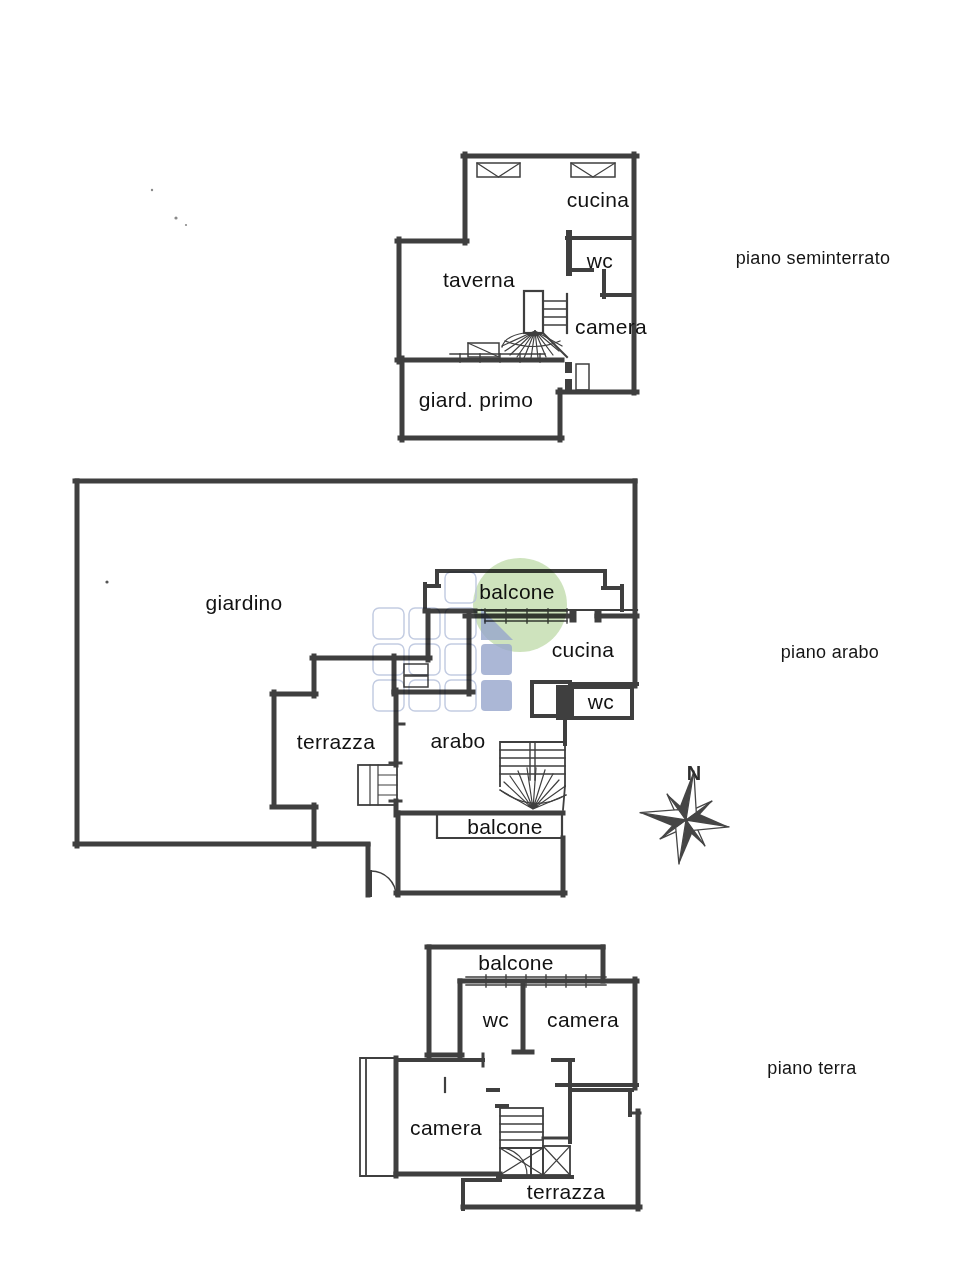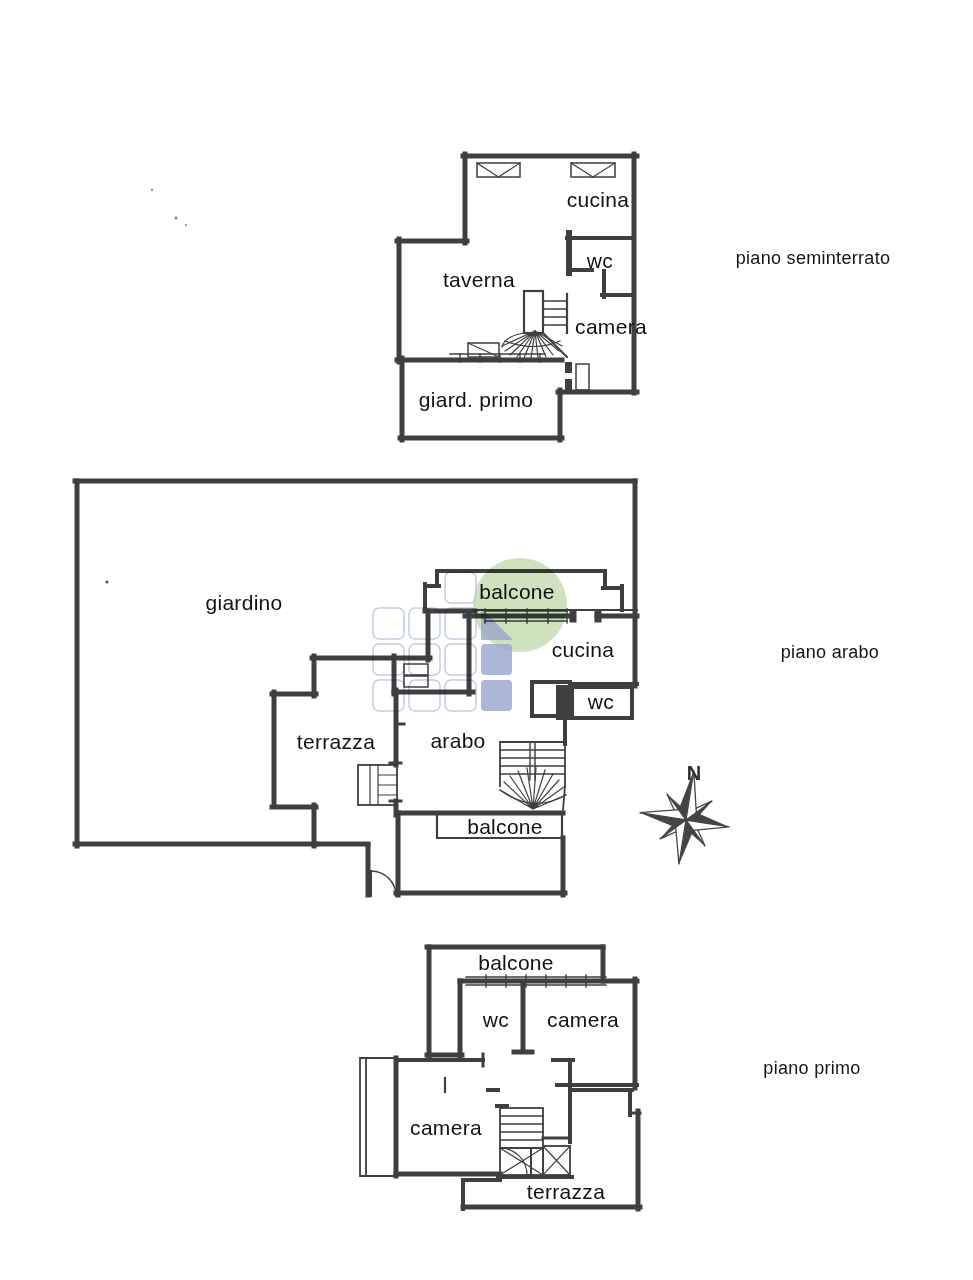--- a/index.html
+++ b/index.html
@@ -243,21 +243,21 @@
     <div class="lbl" style="left:336px;top:742px">terrazza</div>
     <div class="lbl" style="left:458px;top:741px">arabo</div>
     <div class="lbl" style="left:505px;top:827px">balcone</div>
     <div class="lbl title" style="left:830px;top:652px">piano arabo</div>
 
     <div class="lbl" style="left:516px;top:963px">balcone</div>
     <div class="lbl" style="left:496px;top:1020px">wc</div>
     <div class="lbl" style="left:583px;top:1020px">camera</div>
     <div class="lbl" style="left:446px;top:1128px">camera</div>
     <div class="lbl" style="left:566px;top:1192px">terrazza</div>
-    <div class="lbl title" style="left:812px;top:1068px">piano primo</div>
+    <div class="lbl title" style="left:812px;top:1068px">piano terra</div>
 
     <div class="lbl compass-n" style="left:694px;top:773px">N</div>
   </div>
 
   <svg id="watermark-layer" width="973" height="1280" viewBox="0 0 973 1280">
     <g>
       <circle cx="520" cy="605" r="47" fill="#a5cc86" opacity="0.55"></circle>
     </g>
     <g fill="none" stroke="#b9c4dd" stroke-width="1.5" opacity="0.85">
       <rect x="445" y="572" width="31" height="31" rx="6"></rect>

